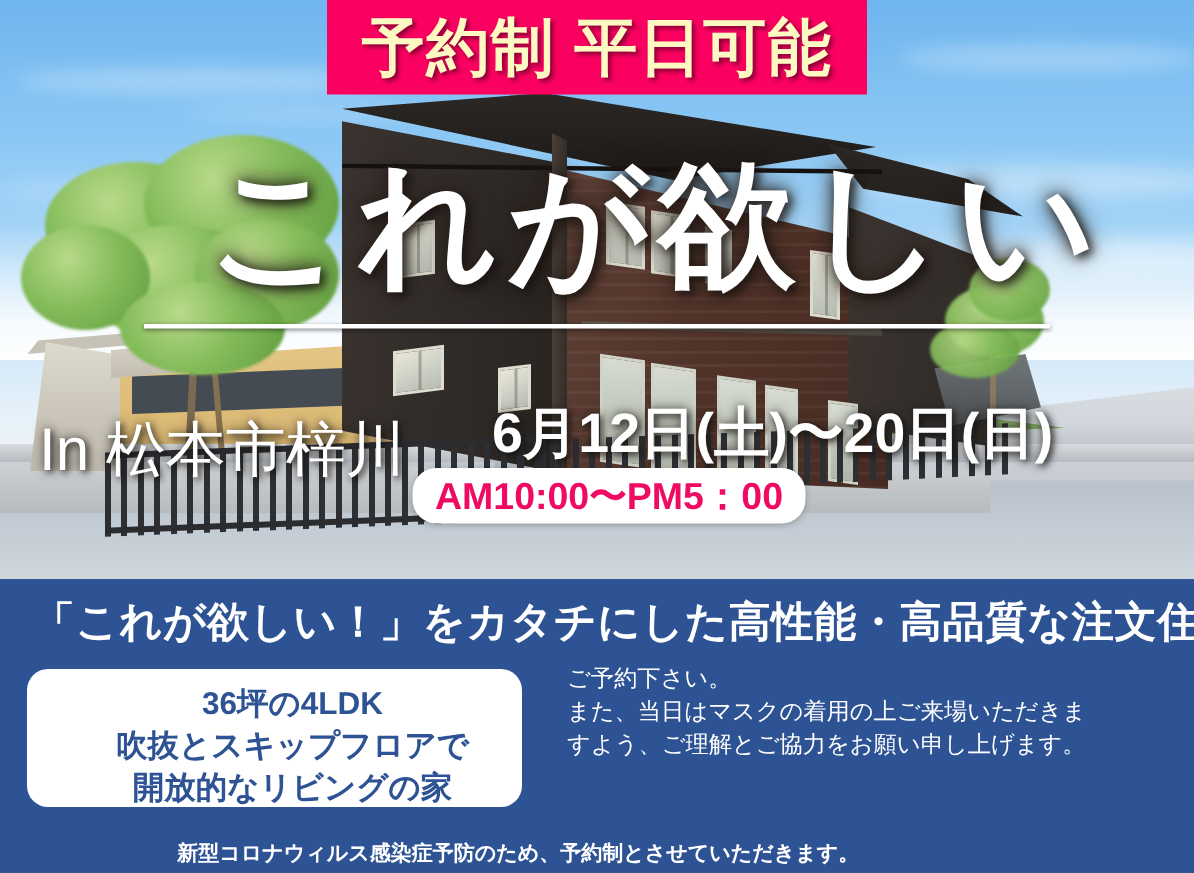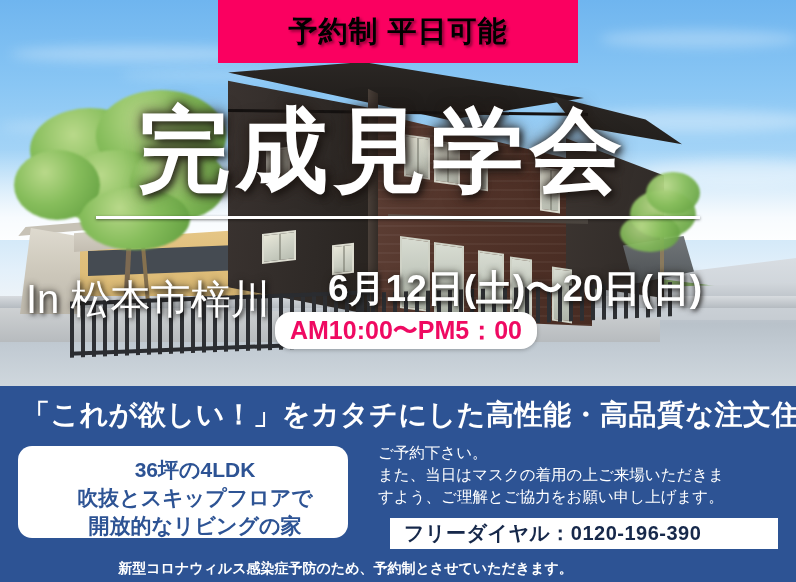--- a/index.html
+++ b/index.html
@@ -300,22 +300,22 @@
   .pink-banner {
     position: absolute;
     left: 218px; top: 0px;
     width: 360px; height: 63px;
     background: #fa0060;
     display: flex;
     align-items: center;
     justify-content: center;
   }
   .pink-banner-text {
-    color: #000000;
-    font-size: 29px;
+    color: #fef9c3;
+    font-size: 42px;
     font-weight: bold;
     letter-spacing: 1px;
     text-shadow: 2px 2px 3px rgba(0,0,0,.45);
     white-space: nowrap;
   }
 
   .headline {
     position: absolute;
     left: 138px; top: 104px;
     font-size: 92px;
@@ -527,21 +527,21 @@
     <div class="fence-r"></div>
     <div class="fence"></div>
     <div class="fence-rail"></div>
     <div class="fence-rail2"></div>
   </div>
 
   <div class="pink-banner">
     <span class="pink-banner-text">予約制 平日可能</span>
   </div>
 
-  <div class="headline">完成見学会</div>
+  <div class="headline">これが欲しい</div>
 
   <div class="rule"></div>
 
   <div class="place">In 松本市梓川</div>
 
   <div class="dates">6月12日(土)〜20日(日)</div>
 
   <div class="time-pill">
     <span class="time-pill-text">AM10:00〜PM5：00</span>
   </div>
@@ -556,19 +556,16 @@
       <div class="feature-line">開放的なリビングの家</div>
     </div>
 
     <div class="notice">
       <div class="notice-line">ご予約下さい。</div>
       <div class="notice-line">また、当日はマスクの着用の上ご来場いただきま</div>
       <div class="notice-line">すよう、ご理解とご協力をお願い申し上げます。</div>
     </div>
   </div>
 
-  <div class="phone-box">
-    <span class="phone-text">フリーダイヤル：0120-196-390</span>
-  </div>
 
   <div class="footnote">新型コロナウィルス感染症予防のため、予約制とさせていただきます。</div>
 
 </div>
 
 </body></html>

